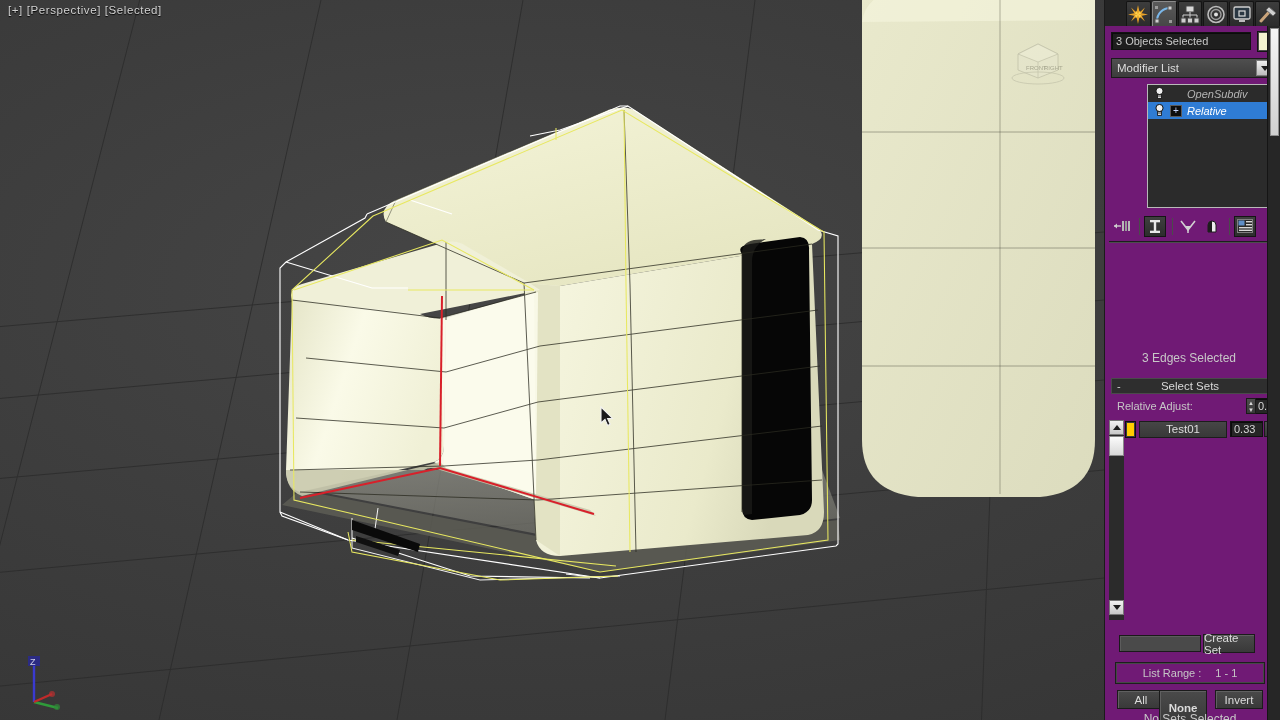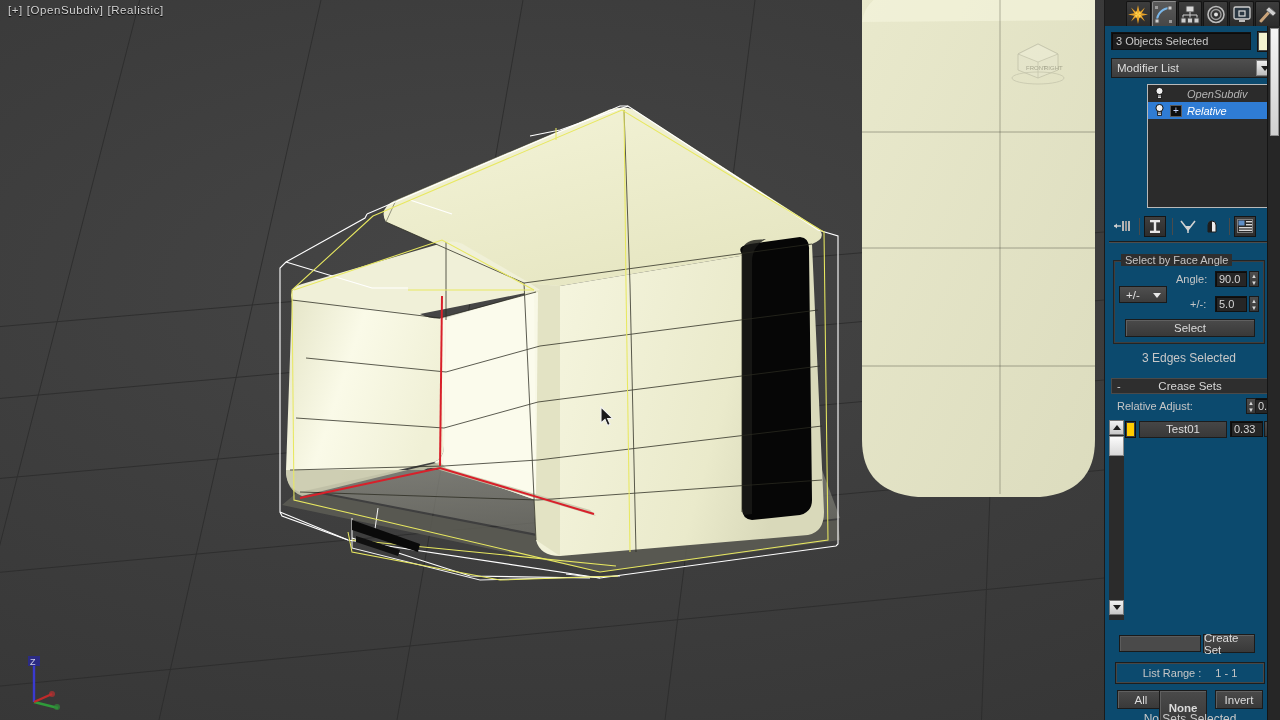--- a/index.html
+++ b/index.html
@@ -25,21 +25,21 @@
 
   
   #viewcube{ position:absolute; left:1000px; top:30px; width:80px; height:55px;
      opacity:.55; }
 
   
   #cursor{ position:absolute; left:600px; top:406px; width:14px; height:22px; }
 
   
   #panel{ position:absolute; left:1104px; top:0; width:176px; height:720px;
-    background:#0c4a6e; border-left:1px solid #1b1b1b; }
+    background:#701a75; border-left:1px solid #1b1b1b; }
 
   
   #tabstrip{ position:absolute; left:0; top:0; width:176px; height:26px;
     background:#242424; display:flex; align-items:flex-end; padding-left:21px; }
   .tab{ width:29px; height:25px; margin-right:1px; border:1px solid #141414;
     border-bottom:none; background:linear-gradient(#3d3d3d,#2b2b2b);
     display:flex; align-items:center; justify-content:center; border-radius:2px 2px 0 0;}
   .tab.sel{ background:linear-gradient(#5a5a5a,#474747); border-color:#8a8a8a #101010 transparent #8a8a8a; }
 
   
@@ -288,21 +288,21 @@
       <line x1="22" y1="52" x2="40" y2="44" stroke="#c02a2a" stroke-width="2.4"></line>
       <rect x="16" y="6" width="12" height="10" fill="#2a2a8c" opacity="0.9"></rect>
       <text x="18" y="15" font-family="Liberation Sans, sans-serif" font-size="9" fill="#cfcfe8">Z</text>
       <circle cx="40" cy="44" r="3" fill="#b83030" opacity="0.7"></circle>
       <circle cx="45" cy="57" r="3" fill="#2f8a38" opacity="0.7"></circle>
     </svg>
 
     <svg id="cursor" viewBox="0 0 14 22">
       <path d="M 1 1 L 1 17 L 5 13.5 L 7.6 19.4 L 10.2 18.2 L 7.6 12.6 L 12.4 12.2 Z" fill="#1b1b1b" stroke="#f2f2f2" stroke-width="1.1"></path>
     </svg>
-  <div id="vp-label">[+] [OpenSubdiv] [Realistic]</div>
+  <div id="vp-label">[+] [Perspective] [Selected]</div>
     </div>
 
   <div id="panel">
 
     <div id="tabstrip">
       <div class="tab">
         <svg width="20" height="19" viewBox="0 0 20 19">
           <g fill="#e8a32a">
             <circle cx="10" cy="9.5" r="3.6" fill="#ffd24a"></circle>
             <path d="M10 0 L11.3 6 L10 9.5 L8.7 6 Z"></path>
@@ -437,50 +437,26 @@
             <rect x="9" y="2" width="6" height="1.4" fill="#d8d8d8"></rect>
             <rect x="9" y="5" width="6" height="1.4" fill="#d8d8d8"></rect>
             <rect x="2" y="8" width="13" height="1.4" fill="#d8d8d8"></rect>
             <rect x="2" y="10.6" width="13" height="1.4" fill="#d8d8d8"></rect>
           </svg>
       </div>
     </div>
 
     <div id="divider"></div>
 
-    <div class="grp" style="left:8px; top:260px; width:152px; height:84px;">
-      <span class="grplabel">Select by Face Angle</span>
-
-      <div class="ddsmall" style="position:absolute; left:5px; top:25px; width:48px; height:17px;">
-        <span>+/-</span>
-        <span class="cv"></span>
-      </div>
-
-      <span class="lbl" style="position:absolute; left:62px; top:12px;">Angle:</span>
-      <div class="spinfield" style="position:absolute; left:101px; top:10px; width:32px;">90.0</div>
-      <div class="spin" style="position:absolute; left:135px; top:10px;">
-        <div>▲</div>
-        <div>▼</div>
-      </div>
-
-      <span class="lbl" style="position:absolute; left:76px; top:37px;">+/-:</span>
-      <div class="spinfield" style="position:absolute; left:101px; top:35px; width:32px;">5.0</div>
-      <div class="spin" style="position:absolute; left:135px; top:35px;">
-        <div>▲</div>
-        <div>▼</div>
-      </div>
-
-      <div class="btn" style="position:absolute; left:11px; top:58px; width:130px; height:18px;">Select</div>
-    </div>
 
     <div class="statustext" style="position:absolute; left:8px; top:351px; width:152px;">3 Edges Selected</div>
 
     <div id="creasehdr">
       <span class="minus">-</span>
-      <span>Crease Sets</span>
+      <span>Select Sets</span>
     </div>
 
     <span class="lbl" style="position:absolute; left:12px; top:400px;">Relative Adjust:</span>
     <div class="spinfield" style="position:absolute; left:101px; top:398px; width:38px;margin-left:48px;">0.0</div>
     <div class="spin" style="position:absolute; left:141px; top:398px;">
       <div>▲</div>
       <div>▼</div>
     </div>
 
     <div class="vscroll" style="left:4px; top:420px; width:15px; height:200px;">

